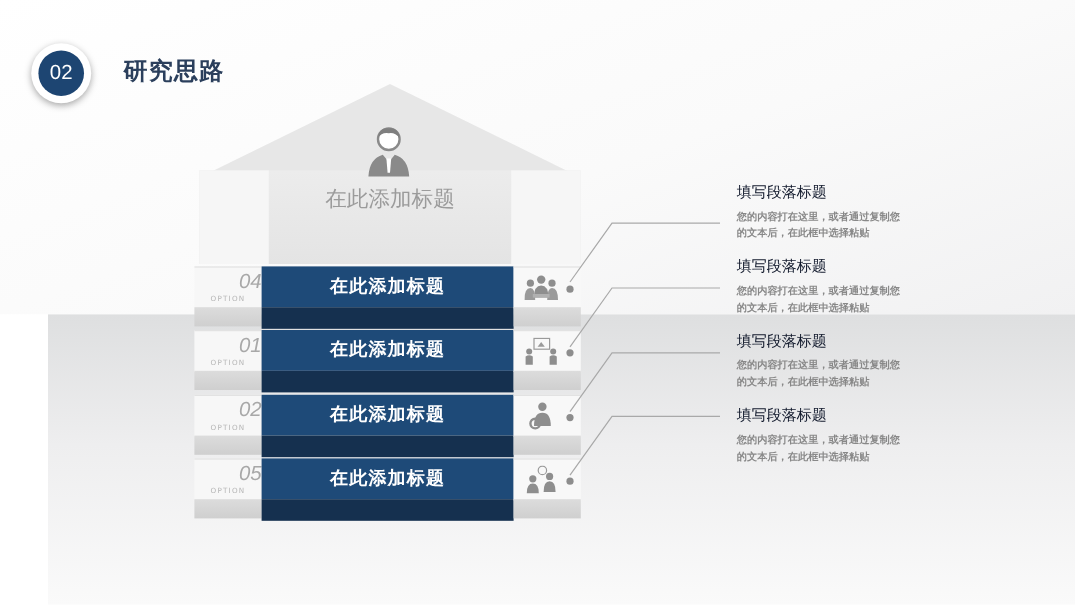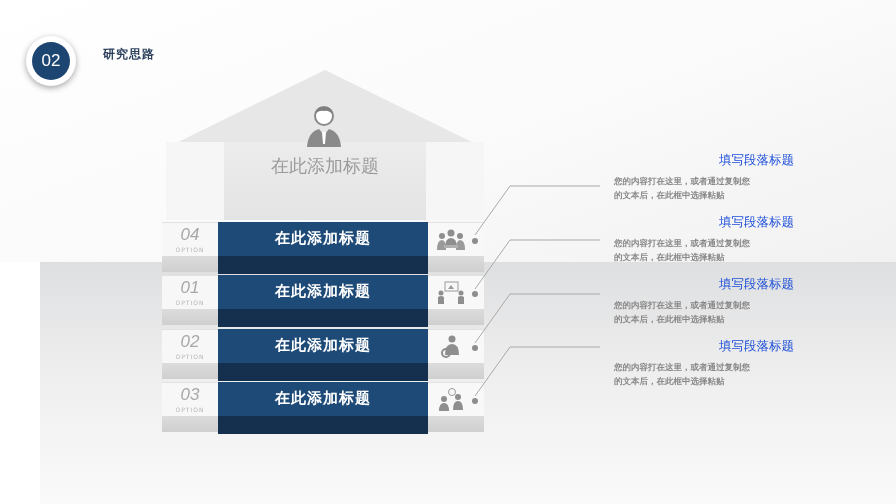--- a/index.html
+++ b/index.html
@@ -10,51 +10,51 @@
   .bg-band { position:absolute; left:40px; top:262px; width:856px; height:242px;
     background:linear-gradient(180deg,#dedfe0 0%,#eeeeef 45%,#fafafa 100%); }
   .bg-bottom-left { position:absolute; left:0; top:262px; width:40px; height:242px; background:#ffffff; }
 
   
   .badge-wrap { position:absolute; left:26px; top:36px; width:50px; height:50px; border-radius:50%;
     background:#ffffff; box-shadow:0 2px 6px rgba(0,0,0,0.35); }
   .badge { position:absolute; left:6px; top:6px; width:38px; height:38px; border-radius:50%;
     background:#1d4572; color:#fff; font-size:17px; display:flex; align-items:center; justify-content:center;
     font-family:"Liberation Sans",sans-serif; }
-  .page-title { position:absolute; left:103px; top:46px; font-size:12px; font-weight:bold; color:#2b3f5c; letter-spacing:1px; }
+  .page-title { position:absolute; left:103px; top:46px; font-size:20px; font-weight:bold; color:#2b3f5c; letter-spacing:1px; }
 
   
   .roof { position:absolute; left:170px; top:70px; width:310px; height:76px; }
   .house-body { position:absolute; left:166px; top:142px; width:318px; height:78px;
     background:linear-gradient(180deg,#ececec,#e4e4e4); }
   .house-side-l { position:absolute; left:166px; top:142px; width:58px; height:78px; background:#f6f6f6; }
   .house-side-r { position:absolute; left:426px; top:142px; width:58px; height:78px; background:#f6f6f6; }
   .house-title { position:absolute; left:224px; top:154px; width:202px; text-align:center; font-size:18px; color:#9b9b9b; }
   .person-icon { position:absolute; left:304px; top:104px; width:40px; height:44px; }
 
   
   .tier { position:absolute; left:162px; width:322px; height:52px; }
   .tier .left { position:absolute; left:0; top:0; width:56px; height:34px; background:#f7f7f7;
     border-top:1px solid #e2e2e2; }
   .tier .left-under { position:absolute; left:0; top:34px; width:56px; height:16px; background:linear-gradient(180deg,#dcdcdc,#cfcfcf); }
-  .tier .num { position:absolute; left:0; top:3px; width:56px; text-align:center; font-size:17px; font-style:italic; color:#a8a8a8; font-family:"Liberation Sans",sans-serif; }
+  .tier .num { position:absolute; left:0; top:3px; width:56px; text-align:right; font-size:17px; font-style:italic; color:#a8a8a8; font-family:"Liberation Sans",sans-serif; }
   .tier .opt { position:absolute; left:0; top:24px; width:56px; text-align:center; font-size:6px; color:#b5b5b5; letter-spacing:1px; }
   .tier .mid { position:absolute; left:56px; top:0; width:210px; height:34px; background:#1e4a78; }
   .tier .mid-under { position:absolute; left:56px; top:34px; width:210px; height:18px; background:#15304f; }
   .tier .mid-label { position:absolute; left:56px; top:7px; width:210px; text-align:center; color:#ffffff; font-size:15px; font-weight:bold; letter-spacing:1px; }
   .tier .right { position:absolute; left:266px; top:0; width:56px; height:34px; background:#f8f8f8; border-top:1px solid #e2e2e2; }
   .tier .right-under { position:absolute; left:266px; top:34px; width:56px; height:16px; background:linear-gradient(180deg,#dcdcdc,#cfcfcf); }
   .tier .icon { position:absolute; left:275px; top:6px; width:28px; height:24px; }
   .tier .dot { position:absolute; left:310px; top:16px; width:6px; height:6px; border-radius:50%; background:#8d8d8d; }
 
   .connectors { position:absolute; left:0; top:0; width:896px; height:504px; pointer-events:none; }
 
   
   .block { position:absolute; left:614px; width:180px; }
-  .block .h { font-size:12.5px; color:#1d4ed8; margin:0 0 5px 0;text-align:right; }
+  .block .h { font-size:12.5px; color:#0f172a; margin:0 0 5px 0; }
   .block .p { font-size:8.5px; color:#888; line-height:14px;font-weight:bold; }
 </style>
 </head>
 <body>
 
 <div class="bg-top"></div>
 <div class="bg-band"></div>
 <div class="bg-bottom-left"></div>
 
 <div class="badge-wrap">
@@ -133,21 +133,21 @@
     <circle cx="15" cy="4" r="3.5" fill="#8e8e8e"></circle>
     <path d="M8 20 Q8 9 15 9 Q22 9 22 20Z" fill="#8e8e8e"></path>
     <circle cx="9" cy="18" r="4" fill="none" stroke="#8e8e8e" stroke-width="2"></circle>
   </svg>
   <div class="dot"></div>
 </div>
 
 <div class="tier" style="top:382px">
   <div class="left"></div>
   <div class="left-under"></div>
-  <div class="num">03</div>
+  <div class="num">05</div>
   <div class="opt">OPTION</div>
   <div class="mid"></div>
   <div class="mid-under"></div>
   <div class="mid-label">在此添加标题</div>
   <div class="right"></div>
   <div class="right-under"></div>
   <svg class="icon" viewBox="0 0 28 24">
     <circle cx="15" cy="4" r="3.5" fill="none" stroke="#9a9a9a" stroke-width="1"></circle>
     <circle cx="7" cy="11" r="3" fill="#8e8e8e"></circle>
       <path d="M2 23 Q2 15 7 15 Q12 15 12 23Z" fill="#8e8e8e"></path>

